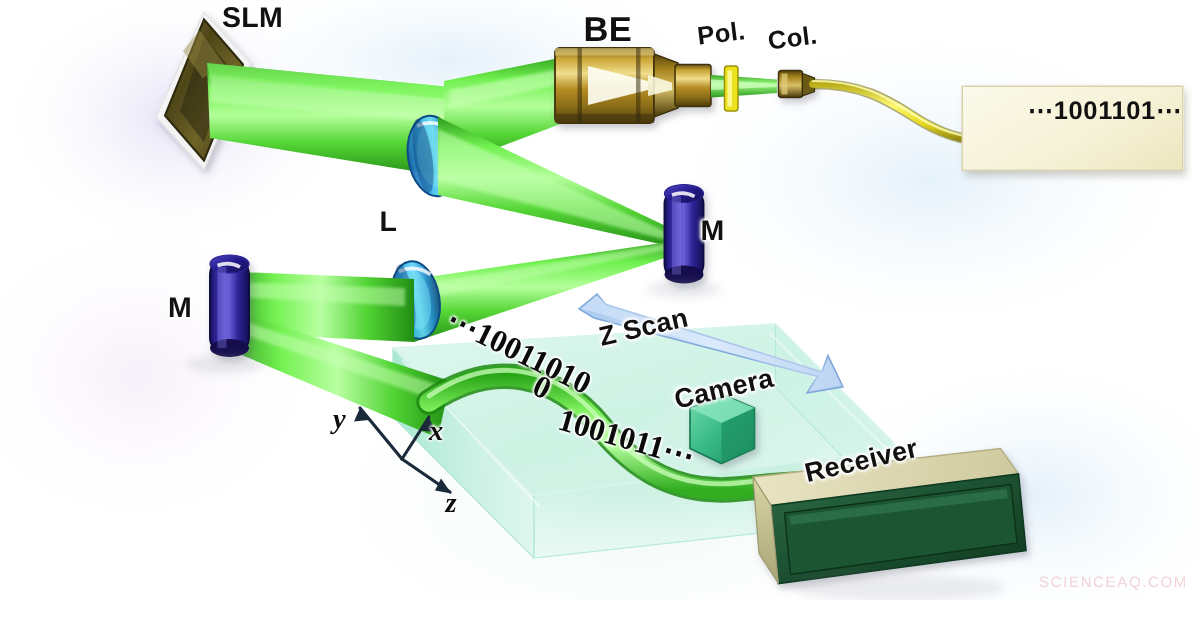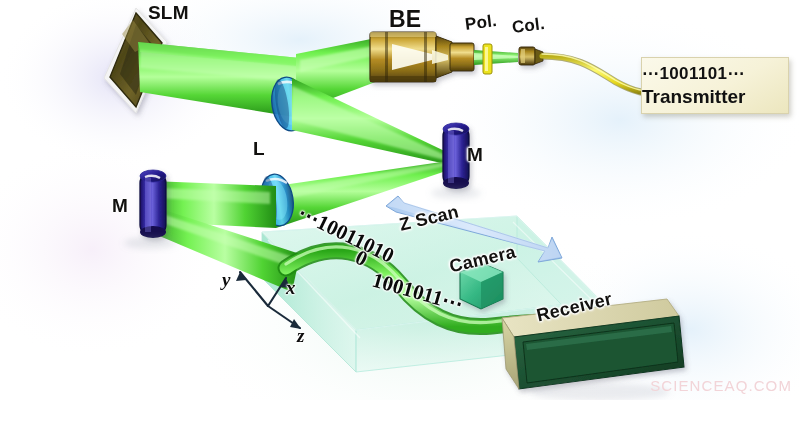--- a/index.html
+++ b/index.html
@@ -65,21 +65,21 @@
     width: 146px;
     height: 55px;
     background: linear-gradient(150deg, #fbf9ea 0%, #f6f2d8 55%, #ece6be 100%);
     border: 1px solid #d9d2ad;
     box-shadow: 2px 3px 5px rgba(90,85,60,0.28);
   }
   .tx-line {
     position: absolute;
     left: 0;
     width: 146px;
-    text-align: left;
+    text-align: right;
     font-family: "Liberation Sans", sans-serif;
     font-weight: bold;
     color: #111;
   }
   .tx-bits { top: 5px;  font-size: 17px; letter-spacing: 0.4px; }
   .tx-name { top: 28px; font-size: 19px; }
 
   .binstr {
     position: absolute;
     font-family: "Liberation Serif", serif;
@@ -90,21 +90,21 @@
   }
   .bin-a { left: 294px; top: 222px; font-size: 21px; transform: rotate(26deg); }
   .bin-b { left: 356px; top: 246px; font-size: 21px; transform: rotate(26deg); }
   .bin-c { left: 371px; top: 280px; font-size: 21px; transform: rotate(16deg); }
 
   .watermark {
     position: absolute;
     right: 8px;
     bottom: 6px;
     font-family: "Liberation Sans", sans-serif;
-    font-size: 15px;
+    font-size: 10px;
     letter-spacing: 1.1px;
     color: #f2d4d8;
   }
 </style>
 </head>
 <body>
 
 <div id="stage">
 
   <svg class="layer" viewBox="0 0 800 424" xmlns="http://www.w3.org/2000/svg">
@@ -444,18 +444,17 @@
   <div class="axis-lbl ax-y">y</div>
   <div class="axis-lbl ax-x">x</div>
   <div class="axis-lbl ax-z">z</div>
 
   <div class="binstr bin-a">⋯10011010</div>
   <div class="binstr bin-b">0</div>
   <div class="binstr bin-c">1001011⋯</div>
 
   <div class="tx-box">
     <div class="tx-line tx-bits">⋯1001101⋯</div>
-    <div class="tx-line tx-name">Transmitter</div>
   </div>
 
   <div class="watermark">SCIENCEAQ.COM</div>
 
 </div>
 
 </body></html>

